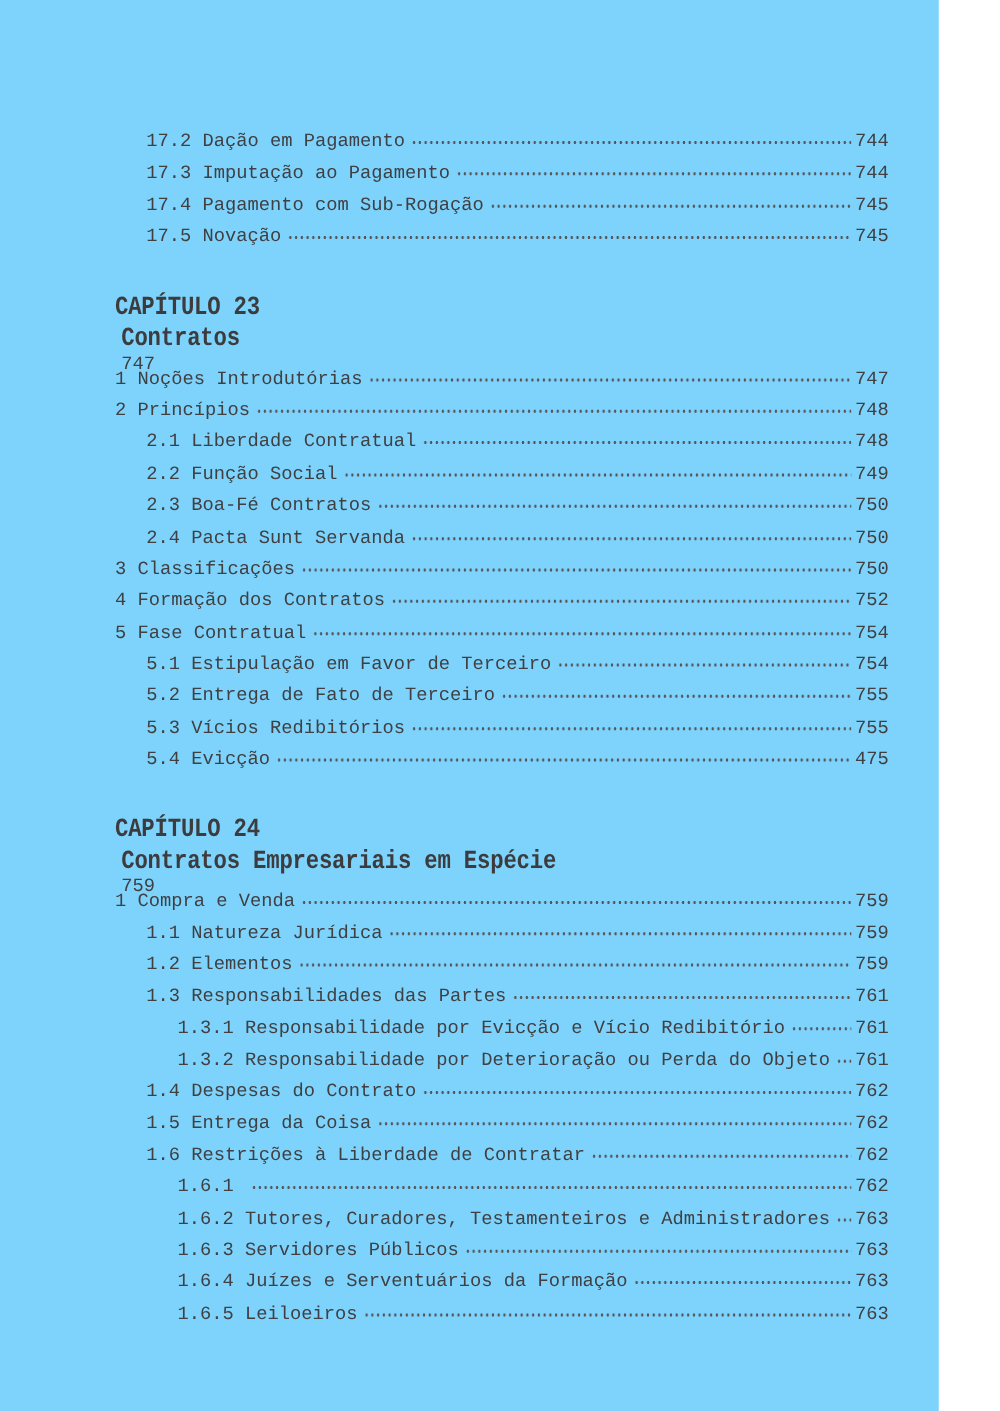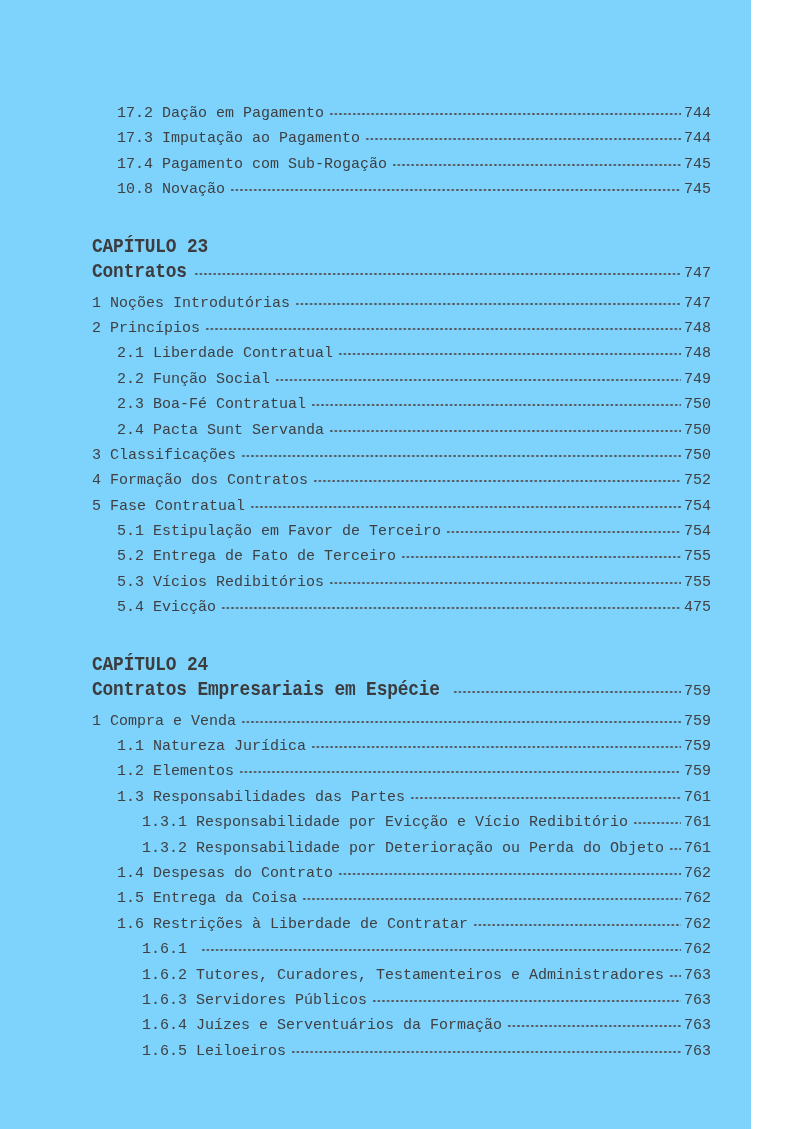--- a/index.html
+++ b/index.html
@@ -70,20 +70,21 @@
     transform: scaleX(0.85);
     transform-origin: left bottom;
     font-size: 21px;
     font-weight: 700;
     color: #3c3c3e;
     letter-spacing: -0.2px;
     white-space: nowrap;
   }
   .title-row {
     height: 28px;
+    flex-direction: column;
   }
 </style>
 </head>
 <body>
 
 <div class="page">
   <div class="toc">
       <div class="row lvl2">
         <span class="num">17.2</span>
         <span class="label">Dação em Pagamento</span>
@@ -96,21 +97,21 @@
         <span class="leader"></span>
         <span class="pagenum">744</span>
       </div>
       <div class="row lvl2">
         <span class="num">17.4</span>
         <span class="label">Pagamento com Sub-Rogação</span>
         <span class="leader"></span>
         <span class="pagenum">745</span>
       </div>
       <div class="row lvl2">
-        <span class="num">10.8</span>
+        <span class="num">17.5</span>
         <span class="label">Novação</span>
         <span class="leader"></span>
         <span class="pagenum">745</span>
       </div>
       <div class="chapter">
         <div class="chap-heading"><span class="condensed" style="margin-right: -20.1px;">CAPÍTULO 23</span></div>
         <div class="row title-row">
           <span class="condensed" style="margin-right: -14.55px;">Contratos</span>
           <span class="leader"></span>
           <span class="pagenum">747</span>
@@ -135,21 +136,21 @@
         <span class="pagenum">748</span>
       </div>
       <div class="row lvl2">
         <span class="num">2.2</span>
         <span class="label">Função Social</span>
         <span class="leader"></span>
         <span class="pagenum">749</span>
       </div>
       <div class="row lvl2">
         <span class="num">2.3</span>
-        <span class="label">Boa-Fé Contratual</span>
+        <span class="label">Boa-Fé Contratos</span>
         <span class="leader"></span>
         <span class="pagenum">750</span>
       </div>
       <div class="row lvl2">
         <span class="num">2.4</span>
         <span class="label">Pacta Sunt Servanda</span>
         <span class="leader"></span>
         <span class="pagenum">750</span>
       </div>
       <div class="row lvl1">

